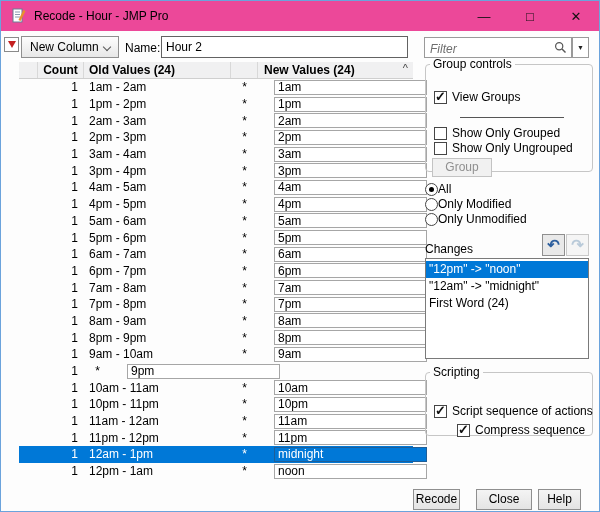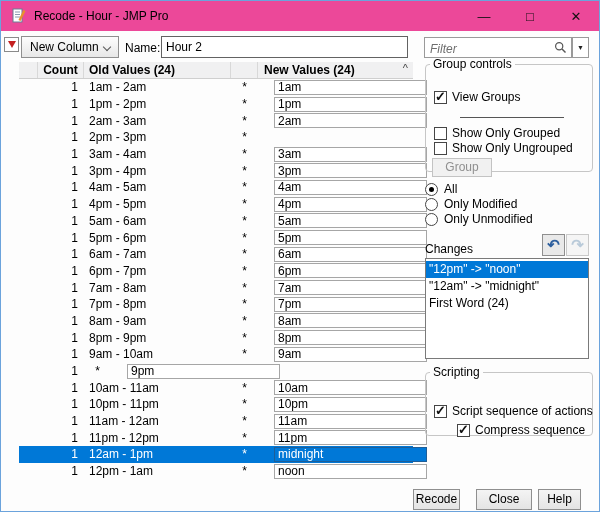--- a/index.html
+++ b/index.html
@@ -56,21 +56,21 @@
 
   .chk-row {position:absolute; display:flex; align-items:center; gap:5px; height:14px; white-space:nowrap;}
   .cb {width:13px; height:13px; border:1px solid #454545; background:#fff; position:relative; flex:none; box-sizing:border-box;}
   .cb .mark {display:none; position:absolute; left:0px; top:-3px; font-size:13px; font-weight:bold; color:#101010;}
   .cb.checked .mark {display:block;}
 
   .grp-sep {position:absolute; left:34px; top:46px; width:104px; border-top:1px solid #555;}
   .grp-btn {position:absolute; left:6px; top:87px; width:60px; height:19px; text-align:center; line-height:17px; border:1px solid #c3c3c3; background:#f1f1f1; color:#8f8f8f; box-sizing:border-box;}
 
   .radio-group {position:absolute; left:424px; top:181px;}
-  .radio-row {display:flex; align-items:center; gap:6px; height:14px; margin-bottom:1px; white-space:nowrap;text-align:center;}
+  .radio-row {display:flex; align-items:center; height:14px; margin-bottom:1px; white-space:nowrap;text-align:center;}
   .radio {width:13px; height:13px; border:1px solid #454545; border-radius:50%; background:#fff; position:relative; flex:none; box-sizing:border-box;}
   .radio-row.selected .radio::after {content:""; position:absolute; left:3px; top:3px; width:5px; height:5px; border-radius:50%; background:#000;}
 
   .changes-label {position:absolute; left:424px; top:241px;}
   .tool-btn {position:absolute; top:233px; width:23px; height:22px; box-sizing:border-box; display:flex; align-items:center; justify-content:center; font-size:15px; font-weight:bold;}
   .undo-btn {left:541px; border:1px solid #8f8f8f; background:#e9e9e9; color:#2d5f9e;}
   .redo-btn {left:565px; border:1px solid #c9c9c9; background:#f5f5f5; color:#b9cad9;}
   .changes-list {position:absolute; left:424px; top:257px; width:164px; height:101px; border:1px solid #7a7a7a; background:#fff; box-sizing:border-box; padding-top:2px; overflow:hidden;}
   .change-item {height:17px; line-height:17px; padding-left:3px; white-space:nowrap;}
   .change-item.selected {background:var(--selection,#0078d7); color:#fff;}
@@ -166,20 +166,23 @@
     <div class="c-new">
       <input class="newbox" value="2am" style="">
     </div>
   </div>
 
   <div class="trow">
     <div class="c-icon"></div>
     <div class="c-count">1</div>
     <div class="c-old">2pm - 3pm</div>
     <div class="c-star">*</div>
+    <div class="c-new">
+      <input class="newbox" value="2pm" style="">
+    </div>
   </div>
 
   <div class="trow">
     <div class="c-icon"></div>
     <div class="c-count">1</div>
     <div class="c-old">3am - 4am</div>
     <div class="c-star">*</div>
     <div class="c-new">
       <input class="newbox" value="3am" style="">
     </div>

